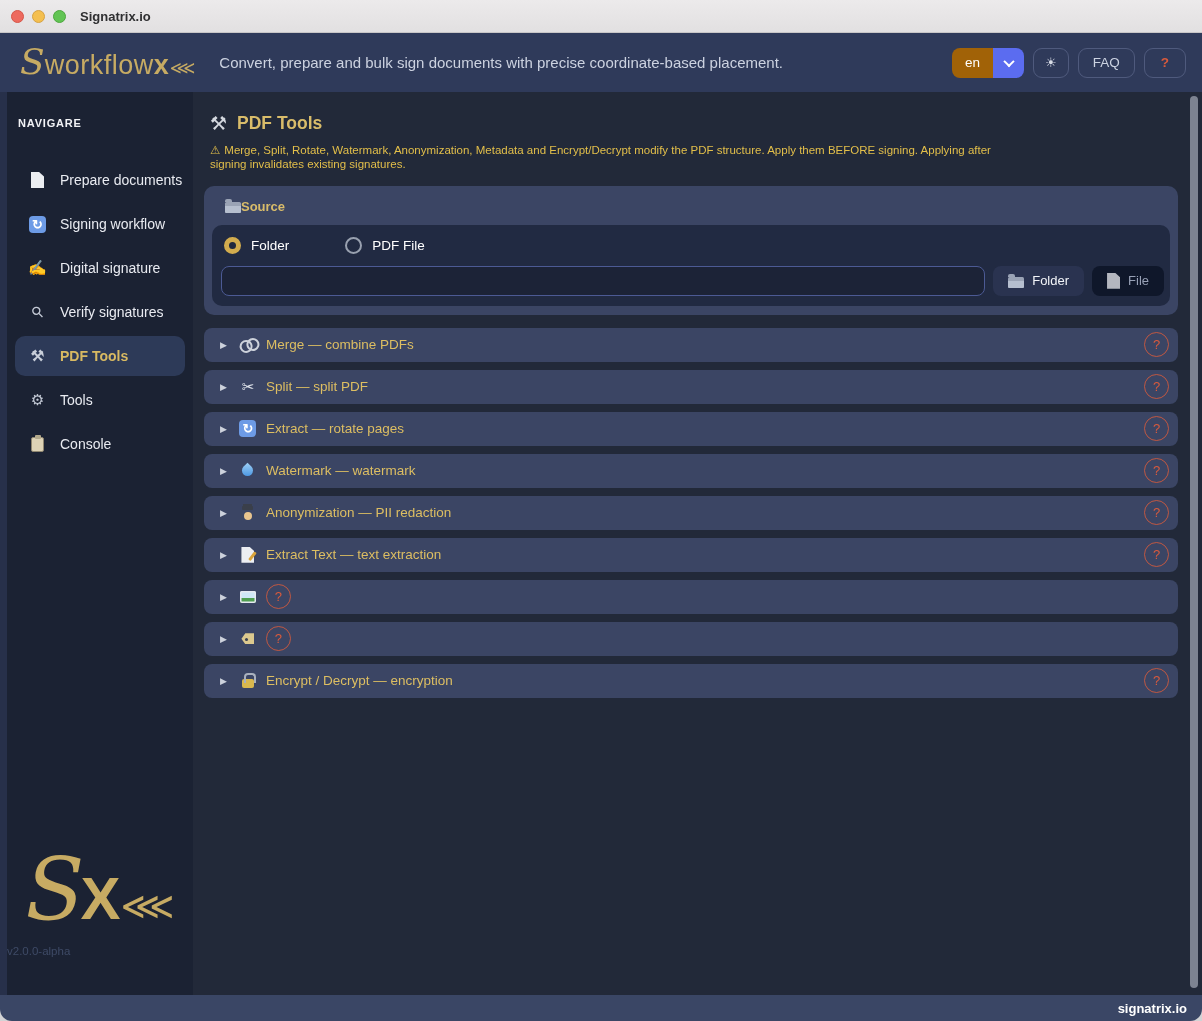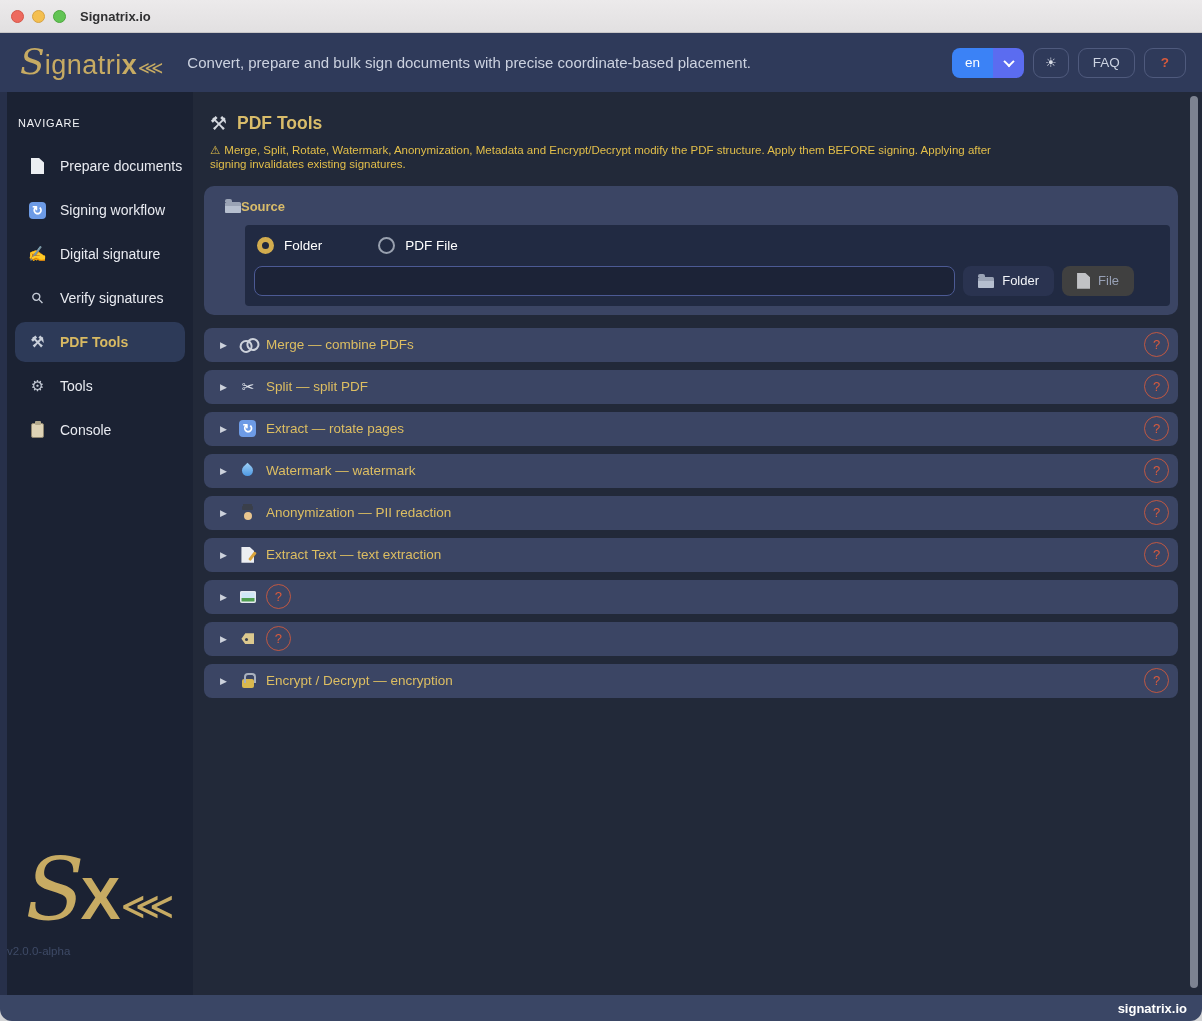--- a/index.html
+++ b/index.html
@@ -23,37 +23,37 @@
   
   .header { height:59px; background:#2f3a5a; display:flex; align-items:center; flex:none; }
   .logo { margin-left:20px; color:#c7ab63; display:flex; align-items:baseline; white-space:nowrap; }
   .logo-s { font-family:"DejaVu Serif", serif; font-style:italic; font-size:36px; line-height:1; }
   .logo-rest { font-size:27px; letter-spacing:0.5px; }
   .logo-x { font-size:27px; font-weight:bold; }
   .logo-chev { font-size:18px; margin-left:1px; }
   .tagline { margin-left:24px; font-size:15px; color:#ccd2e0; }
   .header-controls { margin-left:auto; margin-right:16px; display:flex; align-items:center; gap:9px; }
   .lang { display:flex; height:30px; border-radius:8px; overflow:hidden; cursor:pointer; }
-  .lang-value { background:#3b82f6; color:#fff; font-size:13.5px; display:flex; align-items:center; padding:0 13px; }
+  .lang-value { background:#a16207; color:#fff; font-size:13.5px; display:flex; align-items:center; padding:0 13px; }
   .lang-chev { background:#5b6cf0; width:31px; display:flex; align-items:center; justify-content:center; }
   .chev-down { width:8px; height:8px; border-right:2.2px solid #fff; border-bottom:2.2px solid #fff;
                transform:rotate(45deg) translate(-1px,-1px); }
   .pill { height:30px; border:1px solid #4f5a7d; border-radius:9px; background:transparent;
           color:#ccd3e2; font-size:13.5px; padding:12px 14px; display:flex; align-items:center; cursor:pointer;
           font-family:"Liberation Sans", sans-serif; }
   .pill.theme { padding:0 11px; }
   .sun { font-size:13px; color:#d8dce6; }
   .pill.helpbtn { color:#d95a3c; font-weight:bold; padding:0 16px; }
 
   
   .content { flex:1; display:flex; min-height:0; position:relative; }
 
   
   .sidebar { width:193px; background:#1b2233; border-left:7px solid #27304a; display:flex; flex-direction:column; flex:none; }
-  .nav-heading { margin:25px 0 15px 11px; font-size:11px; font-weight:normal; color:#f2f3f6; letter-spacing:0.8px; }
+  .nav-heading { margin:25px 0 29px 11px; font-size:11px; font-weight:bold; color:#f2f3f6; letter-spacing:0.8px; }
   .nav-item { height:40px; margin:2px 8px; border-radius:10px; display:flex; align-items:center; gap:13px;
               padding-left:13px; color:#e9ebf1; font-size:14px; cursor:pointer; }
   .nav-item.active { background:#2d3a58; color:#d9ba62; font-weight:bold; }
   .nav-item .ic { width:19px; display:flex; justify-content:center; flex:none; }
   .side-spacer { flex:1; }
   .side-logo { display:flex; align-items:baseline; justify-content:center; color:#c7ab63; margin-bottom:12px; }
   .side-logo .s { font-family:"DejaVu Serif", serif; font-style:italic; font-size:86px; line-height:0.9; }
   .side-logo .x { font-size:60px; font-weight:900; margin-left:-4px; }
   .side-logo .chev { font-size:38px; }
   .version { text-align:left; color:#3e4a66; font-size:11.5px; margin-bottom:38px; }
@@ -62,33 +62,33 @@
   .main { flex:1; background:#222939; padding:16px 24px 0 11px; min-width:0; }
   .page-title-row { display:flex; align-items:center; gap:10px; margin:4px 0 8px 6px; }
   .title-ic { font-size:19px; color:#d5d9e0; }
   .page-title { font-size:17.5px; font-weight:bold; color:#d9bc6a; }
   .warning { width:818px; margin:0 0 14px 6px; color:#e3bf4a; font-size:11.5px; line-height:1.25; }
   .warn-ic { margin-right:4px; }
 
   .source-panel { background:#3b4564; border-radius:10px; padding:10px 8px 9px; margin-bottom:13px; }
   .panel-head { display:flex; align-items:center; margin:3px 0 11px 13px; }
   .panel-title { color:#d9bc6a; font-size:13px; font-weight:bold; }
-  .source-inner { background:#212a42; border-radius:4px; padding:10px 36px 10px 9px;margin-left:33px; }
+  .source-inner { background:#212a42; border-radius:10px; padding:10px 6px 10px 9px; }
   .radio-row { display:flex; align-items:center; gap:56px; margin:2px 0 12px 3px; }
   .radio-opt { display:flex; align-items:center; gap:10px; color:#fff; font-size:13.5px; cursor:pointer; }
   .radio { width:17px; height:17px; border-radius:50%; }
   .radio.sel { border:5px solid #d2ac4e; background:#20283e; }
   .radio.unsel { border:2.5px solid #98a0af; background:transparent; }
   .path-row { display:flex; align-items:center; gap:8px; }
   .path-input { flex:1; height:30px; background:#1c2337; border:1.6px solid #4c5a94; border-radius:8px;
                 color:#e7eaf1; font-size:13px; padding:0 10px; outline:none; font-family:"Liberation Sans", sans-serif; }
   .src-btn { height:30px; border:none; border-radius:8px; display:flex; align-items:center; gap:8px;
              padding:0 15px; font-size:13px; cursor:pointer; font-family:"Liberation Sans", sans-serif; }
   .src-btn.folder { background:#2a3350; color:#f2f4f8; }
-  .src-btn.file { background:#404040; color:#97a0b5; }
+  .src-btn.file { background:#0f172a; color:#97a0b5; }
 
   .section-row { height:34px; background:#3b4564; border-radius:8px; margin-bottom:8px;
                  display:flex; align-items:center; padding:0 9px 0 16px; cursor:pointer; }
   .caret { font-size:9px; color:#cdd2dc; margin-right:11px; }
   .sec-ic { width:20px; display:flex; justify-content:center; margin-right:8px; flex:none; }
   .sec-label { flex:1; color:#ddbe62; font-size:13.5px; font-weight:normal; }
   .help-circle { width:25px; height:25px; border-radius:50%; border:1.5px solid rgba(214,90,60,0.85);
                  color:#d95a3c; font-size:13px; display:flex; align-items:center; justify-content:center;
                  background:transparent; cursor:pointer; font-family:"Liberation Sans", sans-serif; }
 
@@ -159,21 +159,21 @@
       <div class="tl green"></div>
     </div>
     <div class="win-title">Signatrix.io</div>
   </div>
 
   <div class="window">
 
     <div class="header">
       <div class="logo">
         <span class="logo-s">S</span>
-          <span class="logo-rest">ignatri</span>
+          <span class="logo-rest">workflow</span>
           <span class="logo-x">x</span>
           <span class="logo-chev">⋘</span>
       </div>
       <div class="tagline">Convert, prepare and bulk sign documents with precise coordinate-based placement.</div>
       <div class="header-controls">
         <div class="lang">
           <span class="lang-value">en</span>
           <span class="lang-chev">
               <span class="chev-down"></span>
             </span>

